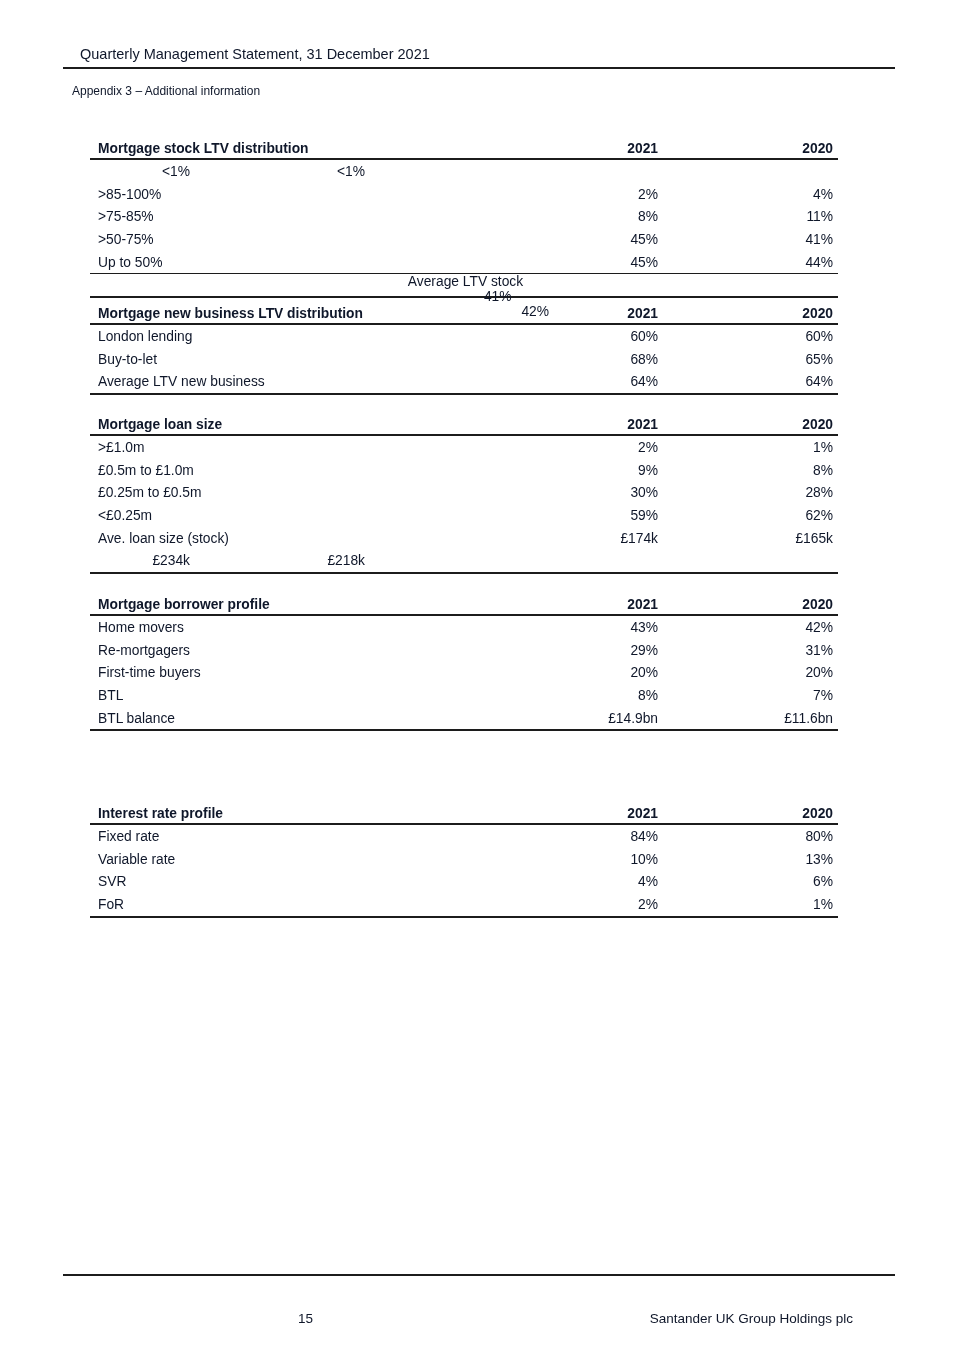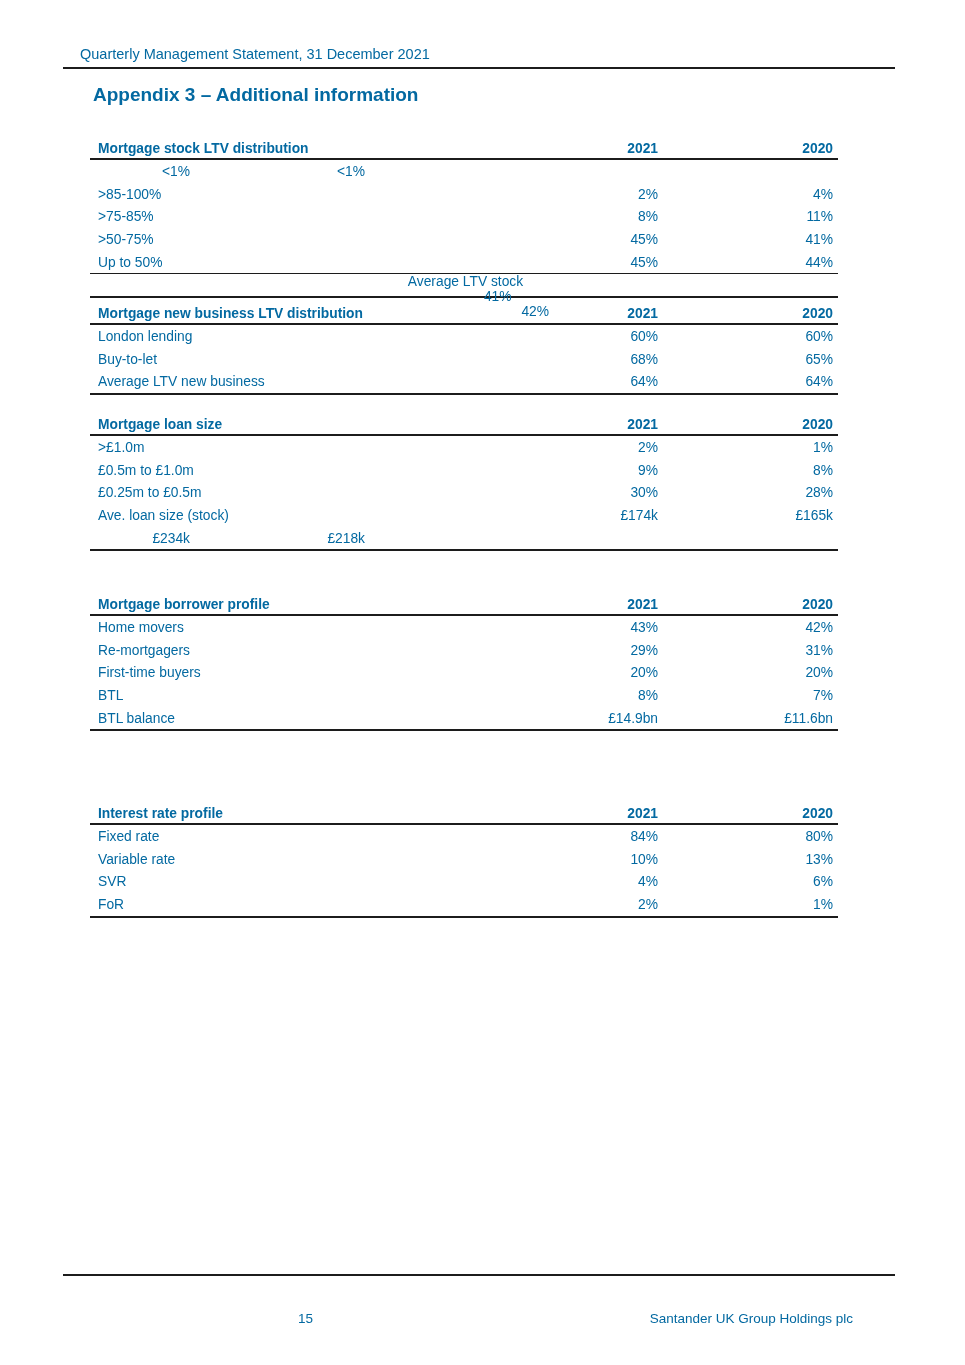--- a/index.html
+++ b/index.html
@@ -3,32 +3,32 @@
 <meta charset="utf-8">
 <style>
   * { margin:0; padding:0; box-sizing:border-box; }
   html,body { background:#e9e9e9; }
   .page {
     position:relative;
     width:965px; height:1365px;
     margin:0 auto;
     background:#ffffff;
     font-family:"Liberation Sans", sans-serif;
-    color:#0369a1;
+    color:#0f172a;
     overflow:hidden;
   }
   .doc-header {
     position:absolute; left:63px; top:46px; width:832px;
     border-bottom:2px solid #1c1c1c;
     padding:0 0 4px 17px;
     font-size:14.5px; line-height:17px;
   }
   .appendix-title {
-    position:absolute; left:93px; top:84px;
-    font-size:19px; font-weight:700;
+    position:absolute; left:72px; top:84px;
+    font-size:12px; font-weight:400;
   }
   .dtable {
     position:absolute; left:90px; width:748px;
     font-size:13.8px;
     border-bottom:2px solid #1c1c1c;
   }
   .t-head {
     display:flex; align-items:center;
     height:22px; padding-right:5px;
     border-bottom:2px solid #1c1c1c;
@@ -153,20 +153,25 @@
           <span class="t-label">£0.5m to £1.0m</span>
           <span class="t-val">9%</span>
           <span class="t-val t-val2">8%</span>
         </div>
         <div class="t-row">
           <span class="t-label">£0.25m to £0.5m</span>
           <span class="t-val">30%</span>
           <span class="t-val t-val2">28%</span>
         </div>
         <div class="t-row">
+          <span class="t-label">&lt;£0.25m</span>
+          <span class="t-val">59%</span>
+          <span class="t-val t-val2">62%</span>
+        </div>
+        <div class="t-row">
           <span class="t-label">Ave. loan size (stock)</span>
           <span class="t-val">£174k</span>
           <span class="t-val t-val2">£165k</span>
         </div>
         <div class="t-row">
           <span class="t-val">£234k</span>
           <span class="t-val t-val2">£218k</span>
         </div>
       </div>
   </section>

